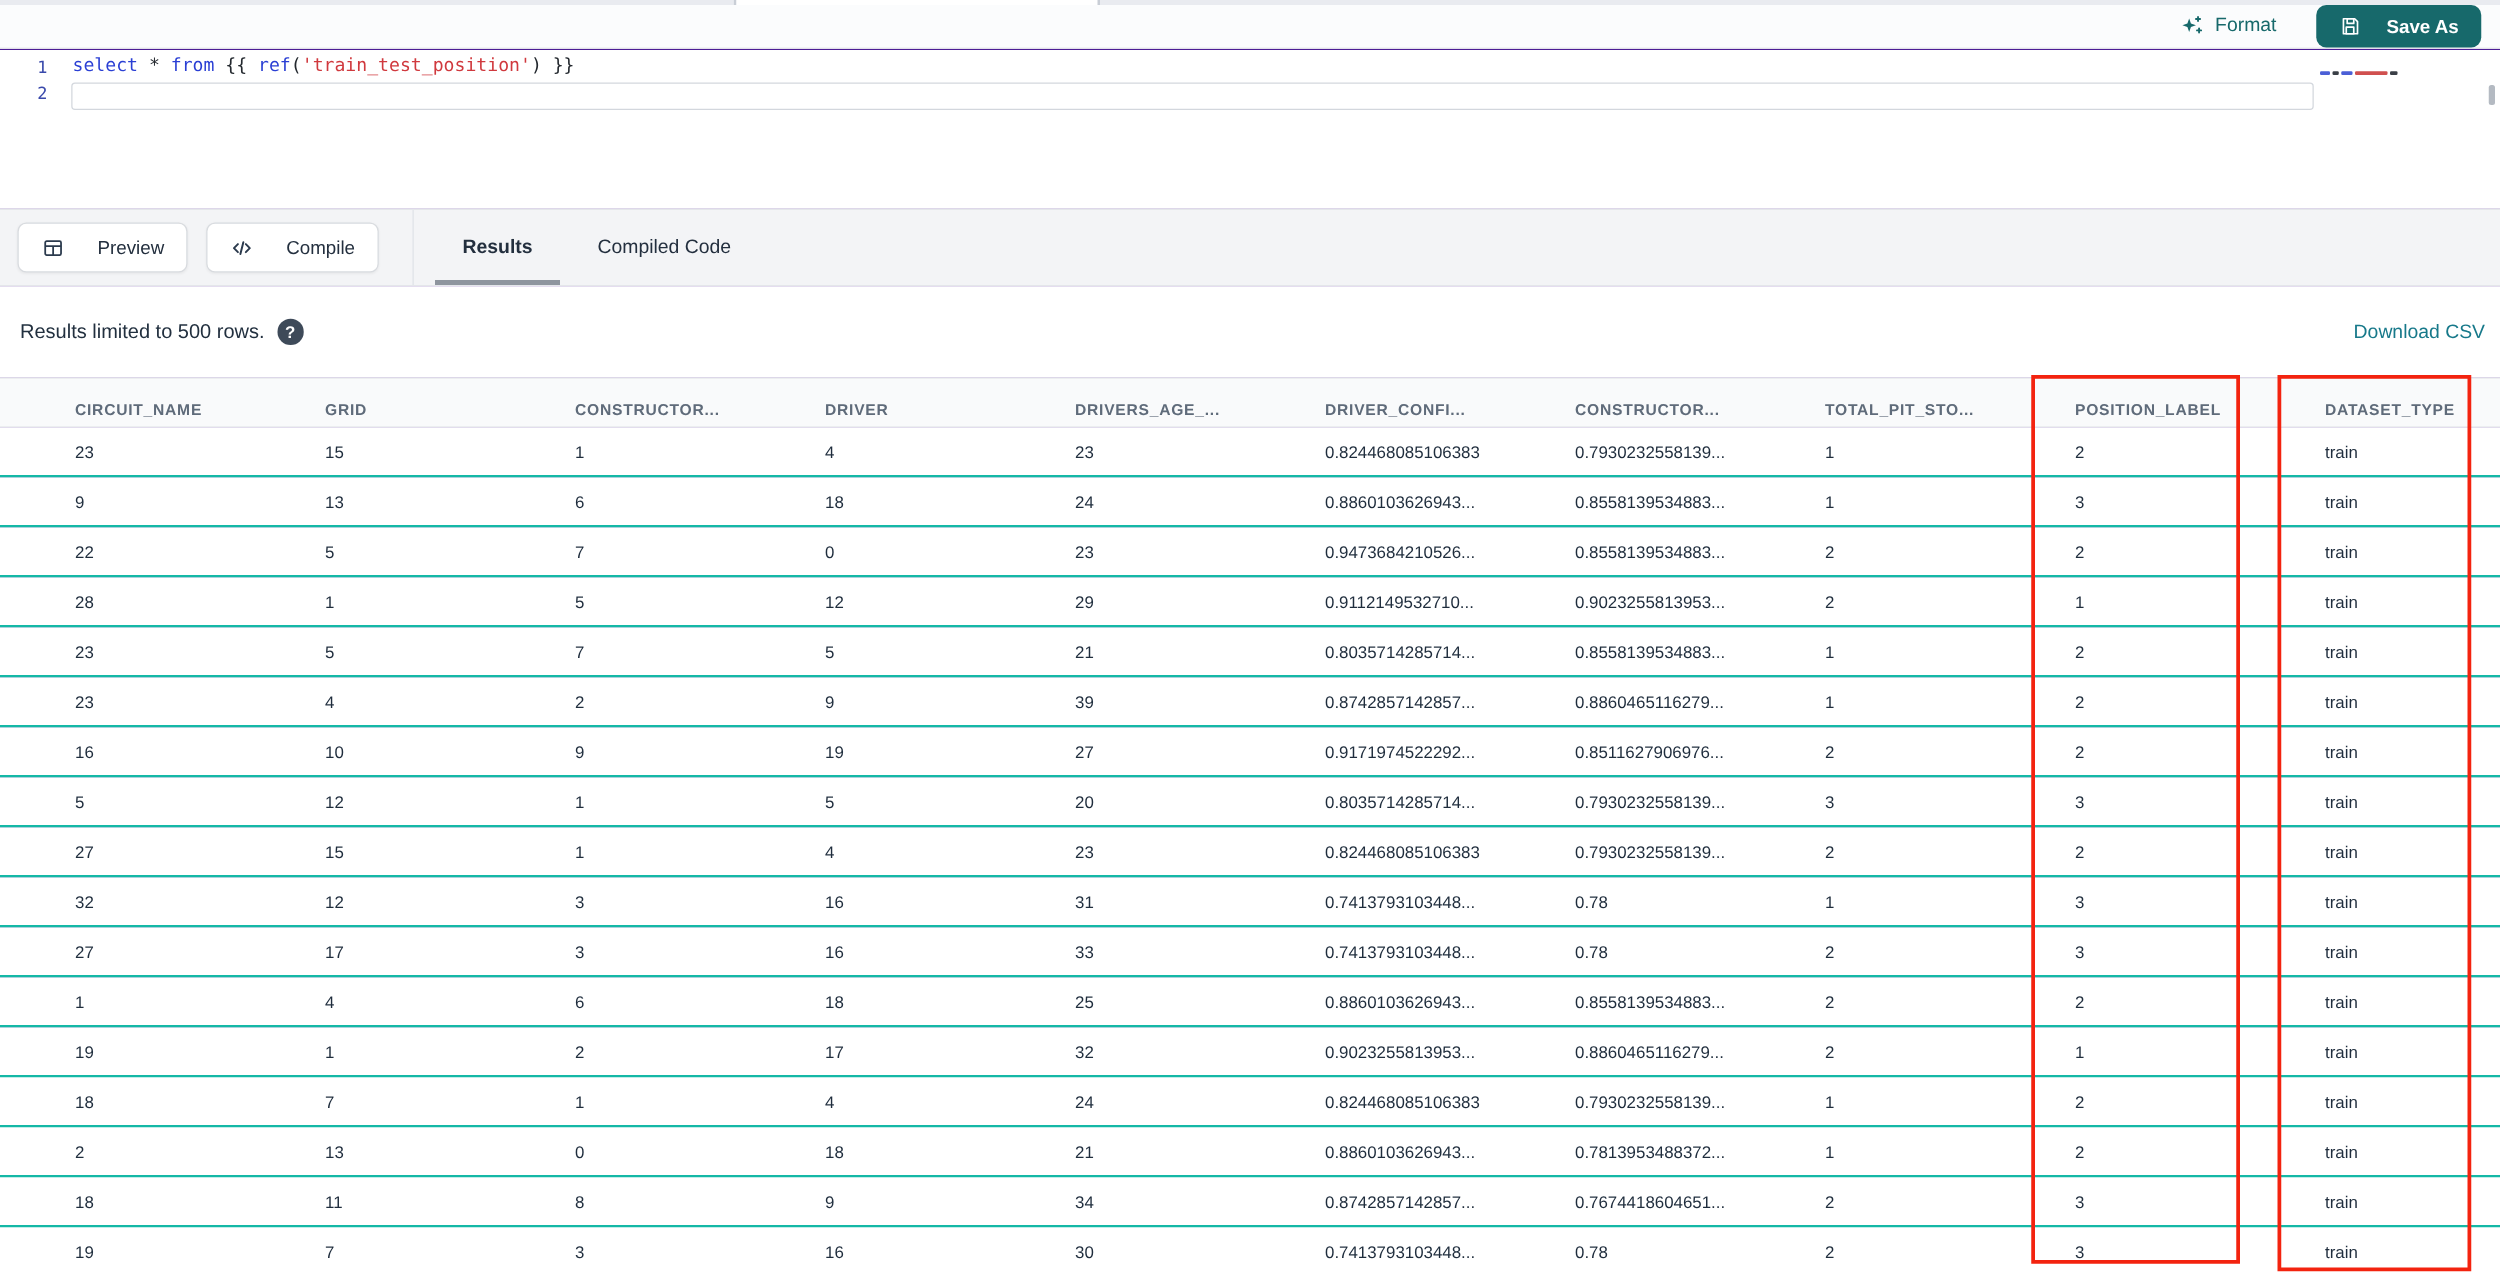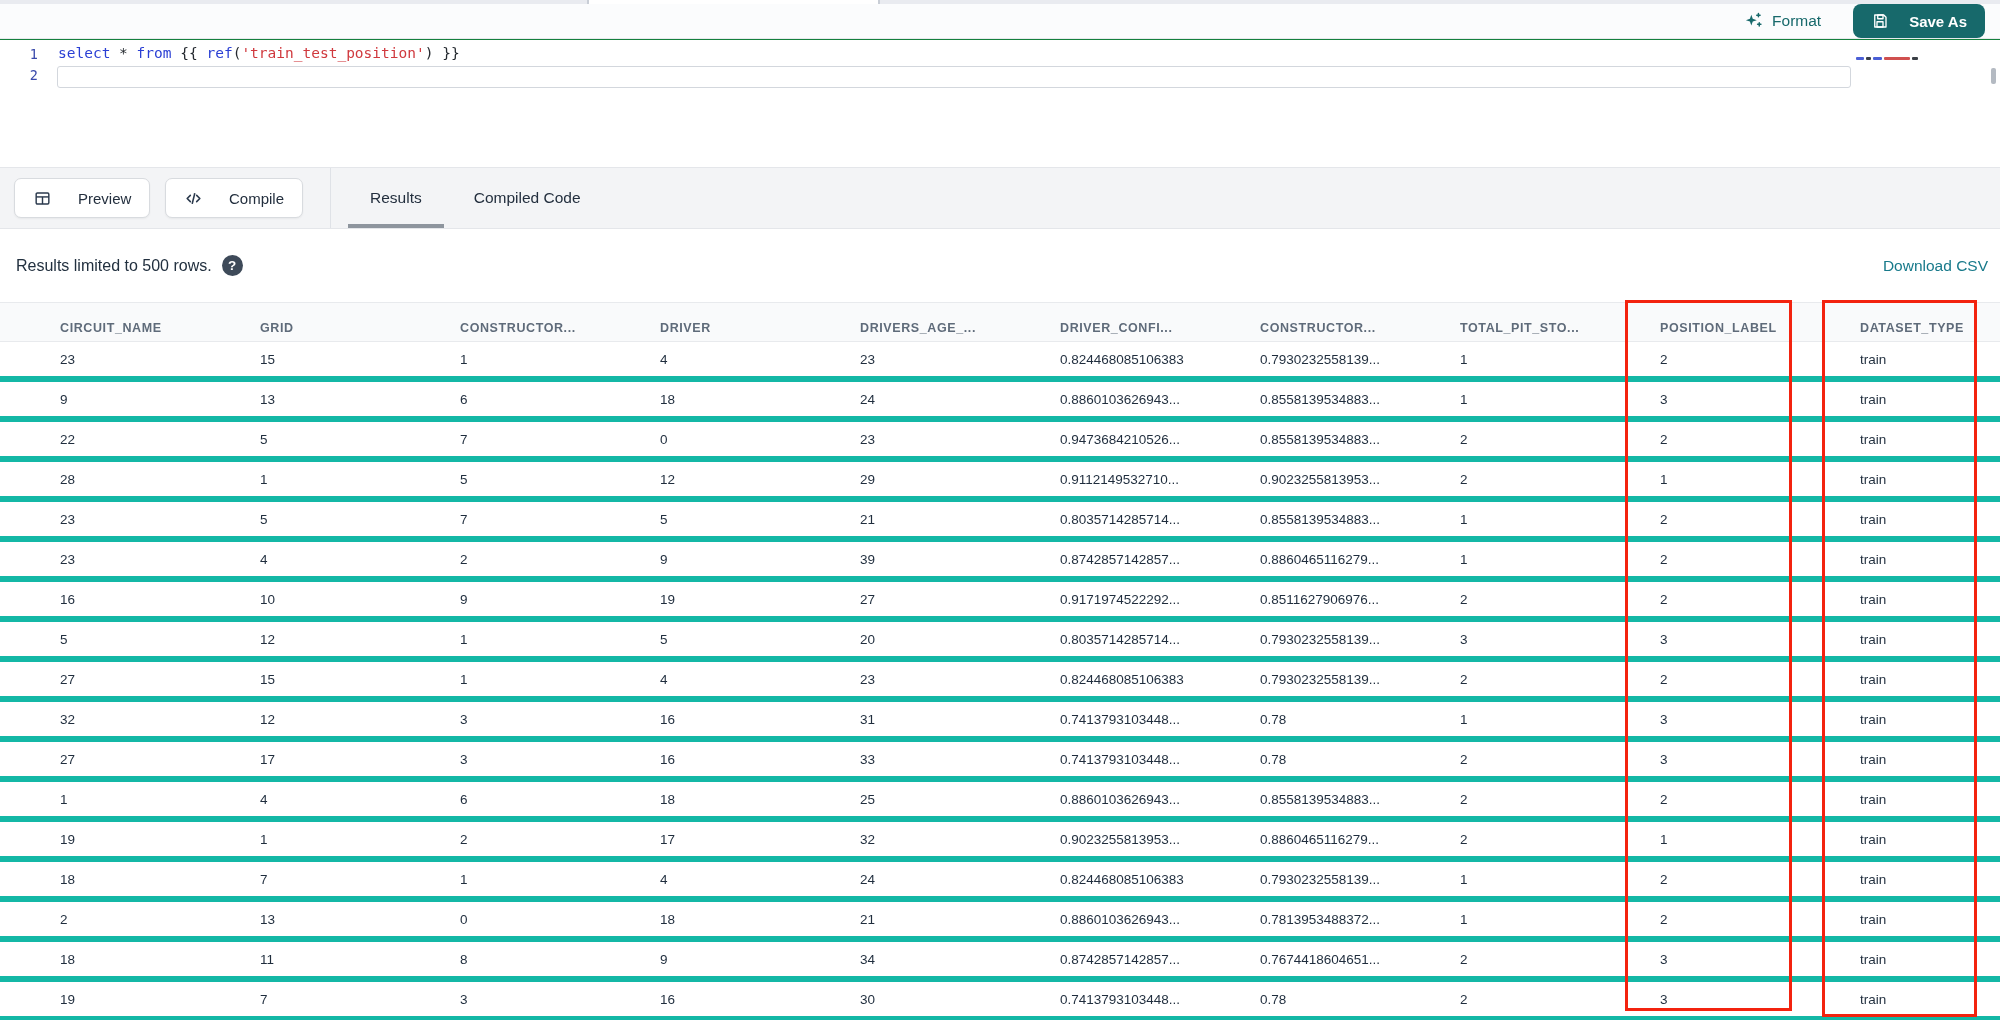--- a/index.html
+++ b/index.html
@@ -7,21 +7,21 @@
     --link-teal:#17798a;
     --highlight-red:#f3230f;
     --keyword-blue:#2a3fd4;
     --string-red:#d0393e;
     --header-gray:#5f6b7a;
     --text-dark:#1c2a3a;
   }
   *{margin:0;padding:0;box-sizing:border-box;}
   html,body{width:2000px;height:1020px;overflow:hidden;background:#fff;
     font-family:"Liberation Sans",sans-serif;color:var(--text-dark);}
-  .screen{position:relative;width:2000px;height:852px;background:#15803d;}
+  .screen{position:relative;width:2000px;height:852px;background:#4c1d95;}
 
   
   .top-strip{position:absolute;left:0;top:0;width:2000px;height:4px;background:#e9ebf0;}
   .strip-gap{position:absolute;left:587px;top:0;width:293px;height:4px;background:#fff;
     border-left:2px solid #c9ced6;border-right:2px solid #c9ced6;}
 
   
   .toolbar{position:absolute;left:0;top:4px;width:2000px;height:35px;background:#fbfcfd;
     border-bottom:1px solid #e7e9ed;display:flex;align-items:center;justify-content:flex-end;
     gap:32px;padding-right:15px;}
@@ -57,41 +57,41 @@
   .bar-btn{position:absolute;top:10px;height:40px;display:flex;align-items:center;gap:26px;
     background:#fff;border:1px solid #d8dbdf;border-radius:7px;padding:0 18px;
     font-size:15px;font-weight:500;color:#232f3e;font-family:inherit;cursor:pointer;
     box-shadow:0 1px 2px rgba(0,0,0,.05);}
   .bar-btn svg{width:19px;height:19px;}
   .btn-preview{left:14px;} .btn-compile{left:165px;}
   .bar-divider{position:absolute;left:330px;top:0;width:1px;height:100%;background:#dfe2e7;}
   .tabs{position:absolute;left:348px;top:0;height:100%;display:flex;align-items:stretch;gap:8px;}
   .tab{position:relative;display:flex;align-items:center;padding:0 22px;
     font-size:15.5px;color:#232f3e;cursor:pointer;}
-  .tab.active{font-weight:400;}
+  .tab.active{font-weight:700;}
   .tab.active::after{content:"";position:absolute;left:0;right:0;bottom:0;height:4px;
     background:#8e959e;}
 
   
   .results-header{position:absolute;left:0;top:229px;width:2000px;height:73px;background:#fff;
     display:flex;align-items:center;justify-content:space-between;padding:0 12px 0 16px;}
   .limit-wrap{display:flex;align-items:center;gap:10px;font-size:16px;color:#22303f;}
   .help{width:21px;height:21px;border-radius:50%;background:#3e4a59;color:#fff;
     display:inline-flex;align-items:center;justify-content:center;
     font-size:13.5px;font-weight:700;cursor:pointer;}
   .download{color:var(--link-teal);font-size:15.5px;text-decoration:none;cursor:pointer;}
 
   
   .table{position:absolute;left:0;top:302px;width:2000px;}
   .tr,.thead{display:grid;grid-template-columns:repeat(10,200px);padding-left:60px;}
   .thead{height:40px;align-items:center;background:#f9fafb;
     border-top:1px solid #e8eaed;border-bottom:1px solid #e8eaed;}
   .th{font-size:12.5px;font-weight:700;letter-spacing:.6px;color:var(--header-gray);
     white-space:nowrap;overflow:hidden;margin-top:12px;}
-  .tr{height:40px;align-items:center;border-bottom:6px solid #14b8a6;background:#fff;}
+  .tr{height:40px;align-items:center;border-bottom:2px solid #14b8a6;background:#fff;}
   .td{font-size:13.5px;color:#1f2d3d;white-space:nowrap;overflow:hidden;}
 
   
   .redbox{position:absolute;border:3px solid var(--highlight-red);background:transparent;
     pointer-events:none;}
   .redbox-1{left:1625px;top:300px;width:167px;height:711px;}
   .redbox-2{left:1822px;top:300px;width:155px;height:717px;}
 </style>
 </head>
 <body>

